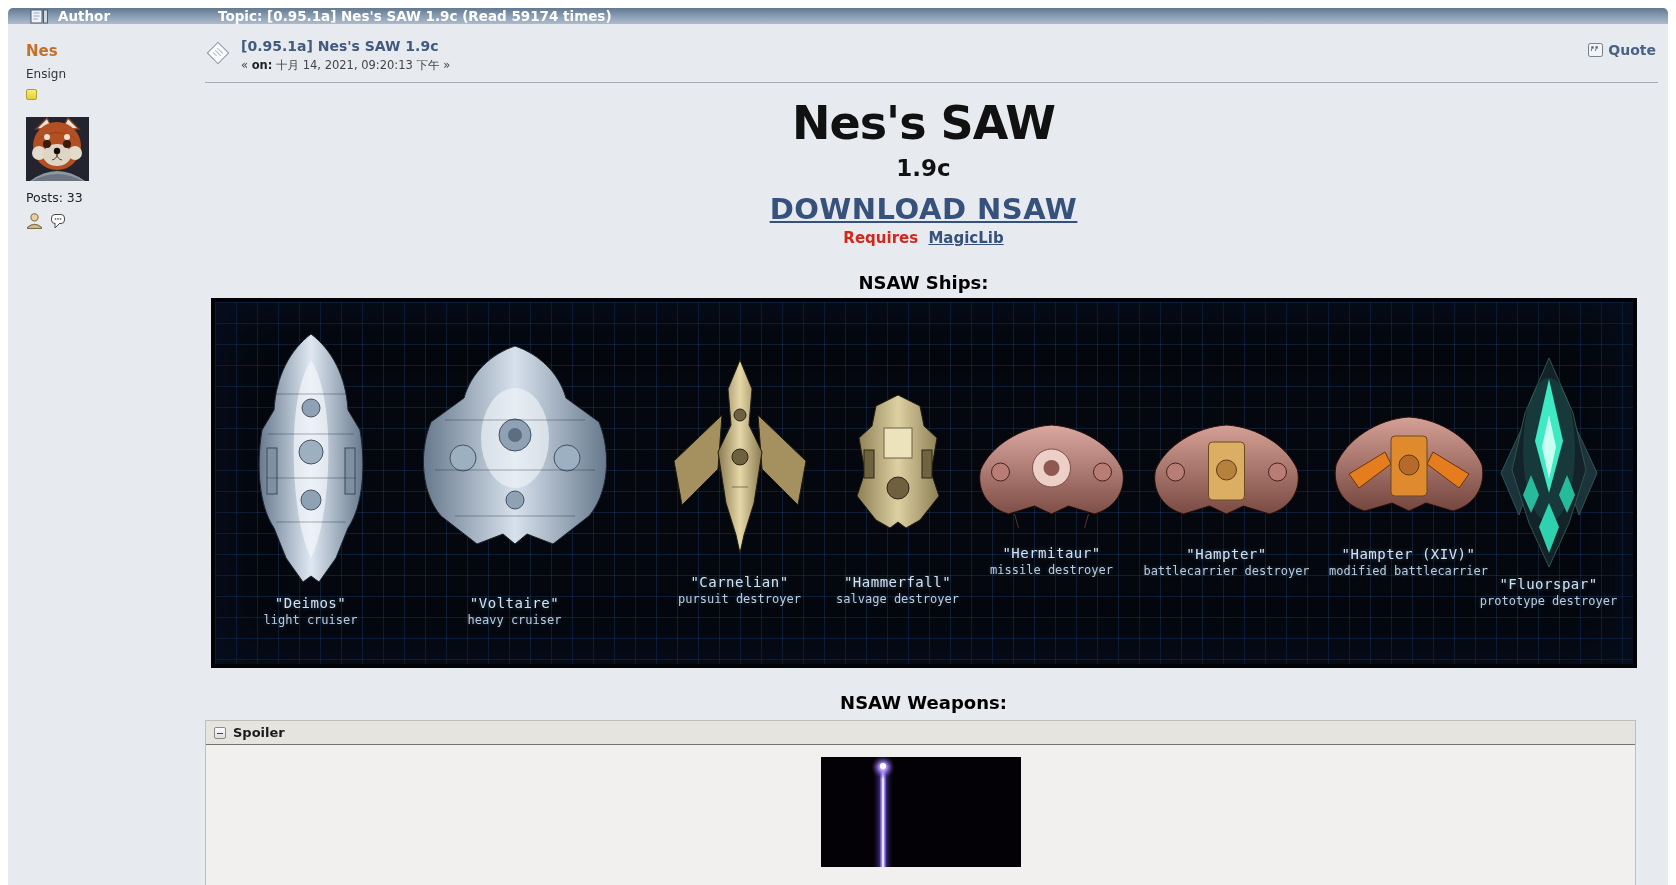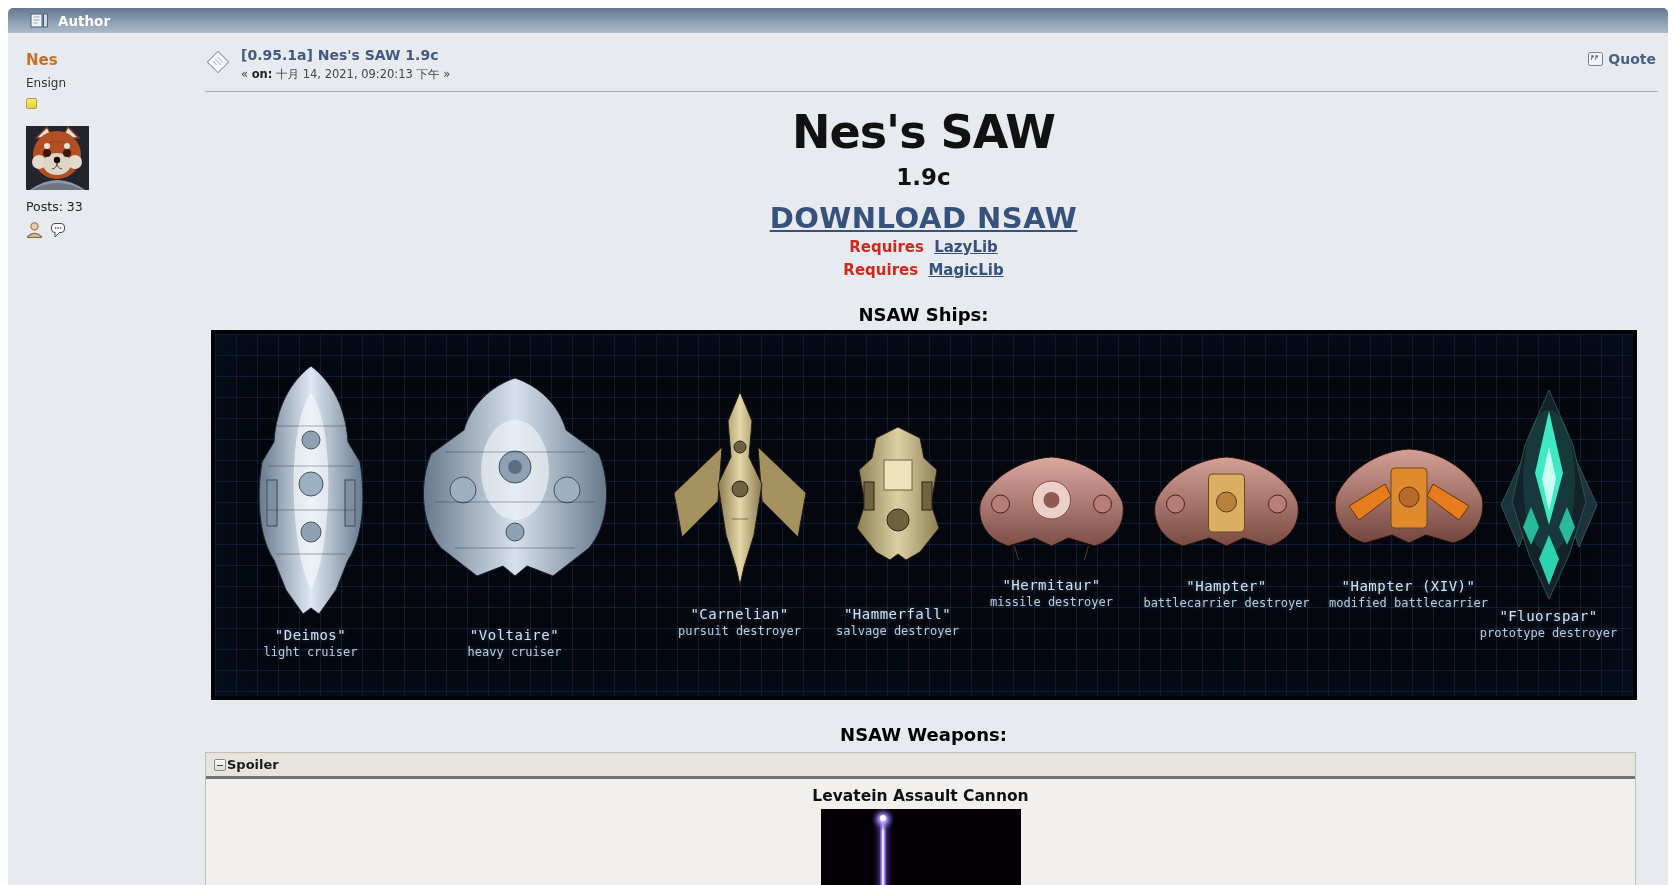--- a/index.html
+++ b/index.html
@@ -1,21 +1,21 @@
 <!DOCTYPE html>
 <html><head>
 <meta charset="utf-8">
 <style>
   * { box-sizing: border-box; margin: 0; padding: 0; }
   html,body { width: 1676px; height: 885px; overflow: hidden; background: #fff;
     font-family: "DejaVu Sans", "Liberation Sans", sans-serif; }
   .page { margin: 8px 8px 0 8px; }
 
   
-  .topicbar { height: 25px; border-radius: 5px 5px 0 0;
+  .topicbar { height: 16px; border-radius: 5px 5px 0 0;
     background: linear-gradient(#64788f, #8ba0b5 55%, #aebbca);
     display: flex; align-items: center; color: #fff; font-size: 13.5px; font-weight: bold;
     padding-left: 22px; }
   .topicbar .ticon { margin-right: 9px; display: inline-flex; }
   .topicbar .author-cell { width: 160px; }
 
   
   .main { background: #e7eaef; min-height: 852px; display: flex; }
 
   
@@ -61,22 +61,22 @@
     background-size: 21px 21px;
     box-shadow: inset 0 0 60px rgba(10,25,55,.6); }
   .ship { position: absolute; transform: translateX(-50%); }
   .ship-label { position: absolute; transform: translateX(-50%); text-align: center; white-space: nowrap;
     font-family: "DejaVu Sans Mono", monospace; }
   .ship-name { font-size: 14px; color: #d3e2f2; text-shadow: 0 0 5px rgba(150,200,255,.4); letter-spacing: 0.5px; }
   .ship-type { font-size: 12px; color: #b9cadd; text-shadow: 0 0 4px rgba(150,200,255,.3); margin-top: 2px; }
 
   
   .spoiler-box { margin: 7px 6px 0 0; border: 1px solid #bfbfb8; background: #f1f0ee; height: 300px; }
-  .spoiler-head { display: flex; align-items: center; gap: 1px; padding: 4px 8px;
-    background: #e6e4de; border-bottom: 3px solid #737373; cursor: pointer; }
+  .spoiler-head { display: flex; align-items: center; gap: 7px; padding: 4px 8px;
+    background: #e6e4de; border-bottom: 1px solid #737373; cursor: pointer; }
   .collapse-icon { width: 12px; height: 12px; border: 1px solid #8a8a8a; border-radius: 2px;
     background: linear-gradient(#fdfdfd, #dcdcdc); position: relative; }
   .collapse-icon::after { content: ""; position: absolute; left: 2px; right: 2px; top: 5px; height: 1px; background: #444; }
   .spoiler-label { font-size: 13px; font-weight: bold; color: #1a1a1a; }
   .spoiler-content { text-align: center; padding-top: 8px; }
   .weapon-title { font-size: 15.5px; font-weight: bold; color: #111; }
   .weapon-img { display: block; margin: 4px auto 0 auto; }
 
   a { cursor: pointer; }
 </style>
@@ -89,20 +89,21 @@
     <span class="ticon">
       <svg width="19" height="15" viewBox="0 0 19 15">
         <rect x="1" y="1" width="11" height="13" fill="#eef1f6" stroke="#4e5f74"></rect>
         <line x1="3.5" y1="4" x2="9.5" y2="4" stroke="#9aa7b8"></line>
         <line x1="3.5" y1="7" x2="9.5" y2="7" stroke="#9aa7b8"></line>
         <line x1="3.5" y1="10" x2="7.5" y2="10" stroke="#9aa7b8"></line>
         <rect x="13.5" y="1" width="4" height="13" fill="#cfd7e2" stroke="#4e5f74"></rect>
       </svg>
     </span>
     <span class="author-cell">Author</span>
+    <span>Topic: [0.95.1a] Nes's SAW 1.9c  (Read 59174 times)</span>
   </div>
 
   <div class="main">
 
     <div class="poster">
       <a class="poster-name">Nes</a>
       <div class="poster-rank">Ensign</div>
       <div class="poster-badge"></div>
       <svg class="avatar" viewBox="0 0 63 64">
         <rect width="63" height="64" fill="#23242e"></rect>
@@ -178,24 +179,20 @@
       </div>
 
       <div class="post-body">
         <div class="mod-title">Nes's SAW</div>
         <div class="mod-version">1.9c</div>
         <div>
           <a class="download-link">DOWNLOAD NSAW</a>
         </div>
         <div class="req-line">
           <span class="req-label">Requires</span>
-          <a class="req-link">LazyLib</a>
-        </div>
-        <div class="req-line">
-          <span class="req-label">Requires</span>
           <a class="req-link">MagicLib</a>
         </div>
 
         <div class="section-heading">NSAW Ships:</div>
 
         <div class="ships-panel">
 
           <div class="ship" style="left:96px;top:28px">
             <svg width="130" height="258" viewBox="0 0 130 258">
               <defs>
@@ -378,21 +375,20 @@
         </div>
 
         <div class="section-heading" style="margin-top:24px">NSAW Weapons:</div>
 
         <div class="spoiler-box" style="text-align:left">
           <div class="spoiler-head">
             <span class="collapse-icon"></span>
             <span class="spoiler-label">Spoiler</span>
           </div>
           <div class="spoiler-content">
-            <div class="weapon-title">Levatein Assault Cannon</div>
             <svg class="weapon-img" width="200" height="110" viewBox="0 0 200 110">
               <defs>
                 <radialGradient id="wglow" cx="0.5" cy="0.5" r="0.5">
                   <stop offset="0" stop-color="#ffffff"></stop>
                     <stop offset="0.35" stop-color="#a88cff" stop-opacity="0.9"></stop>
                     <stop offset="1" stop-color="#3a1a66" stop-opacity="0"></stop>
                 </radialGradient>
                 <linearGradient id="wbeam" x1="0" y1="0" x2="1" y2="0">
                   <stop offset="0" stop-color="#2a1060" stop-opacity="0"></stop>
                     <stop offset="0.5" stop-color="#8a6cff"></stop>

